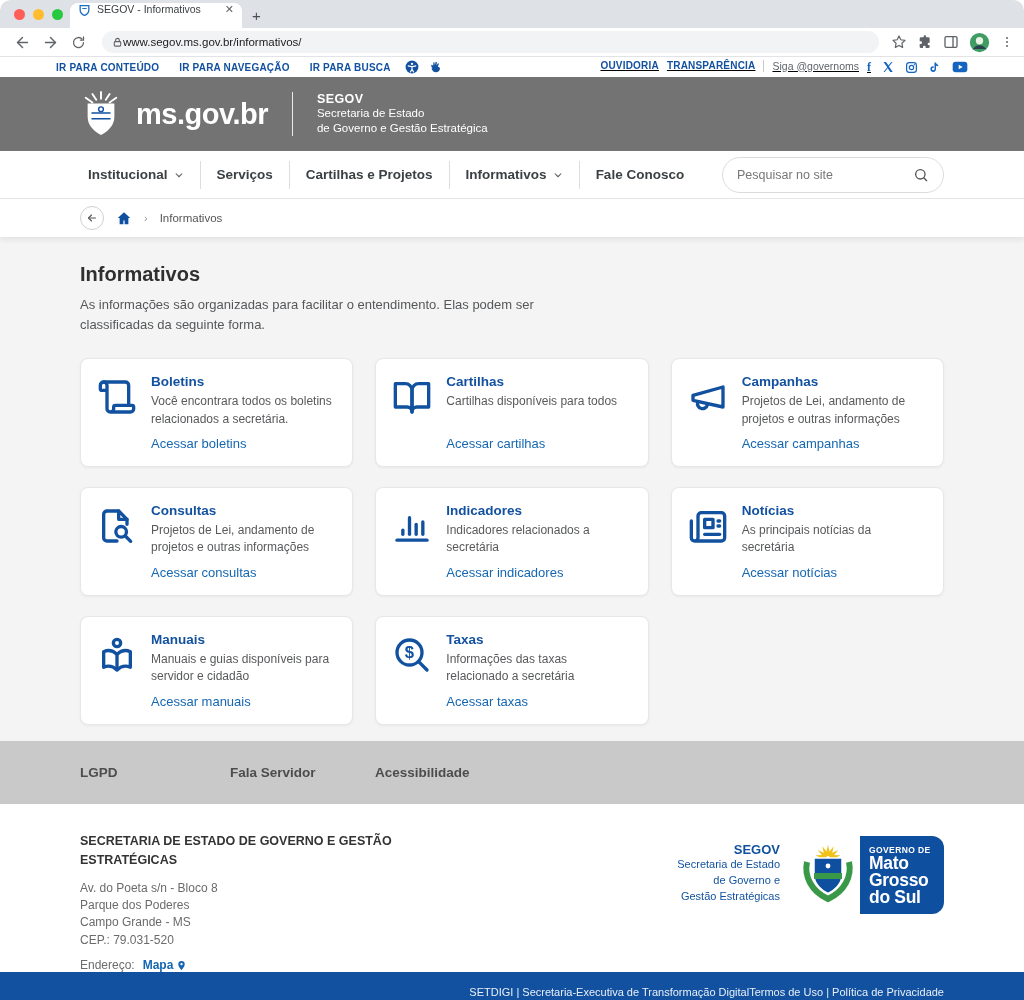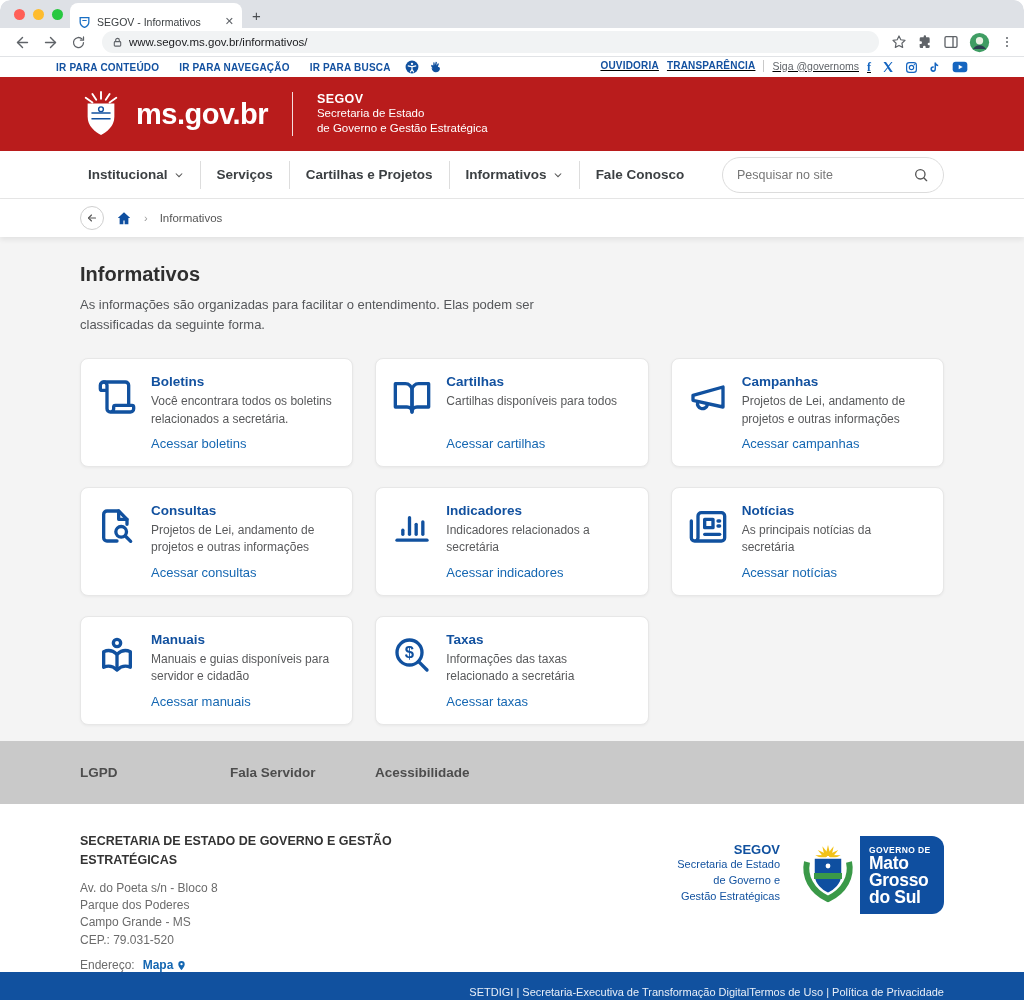--- a/index.html
+++ b/index.html
@@ -5,43 +5,43 @@
   * { box-sizing: border-box; margin: 0; padding: 0; }
   html,body { width:1024px; height:1000px; }
   body { font-family:"Liberation Sans", sans-serif; background:#fff; overflow:hidden; }
   .window { width:1024px; height:1000px; border-radius:10px 10px 0 0; overflow:hidden; display:flex; flex-direction:column; }
 
   
   .tabstrip { height:28px; background:#dee1e6; display:flex; align-items:flex-end; position:relative; border-radius:10px 10px 0 0; flex:none; }
   .traffic { position:absolute; left:14px; top:9px; display:flex; gap:8px; }
   .traffic i { width:11px; height:11px; border-radius:50%; display:block; }
   .t-red{background:#ff5f57}.t-yellow{background:#febc2e}.t-green{background:#28c840}
-  .tab { margin-left:70px; width:172px; height:25px; background:#fff; border-radius:8px 8px 0 0; display:flex; align-items:flex-end; padding:0 8px; gap:6px; }
+  .tab { margin-left:70px; width:172px; height:25px; background:#fff; border-radius:8px 8px 0 0; display:flex; align-items:flex-start; padding:0 8px; gap:6px; }
   .tab-title { font-size:10.5px; color:#3c4043; white-space:nowrap; overflow:hidden; flex:1; }
   .tab-close { font-size:11px; color:#5f6368; cursor:default; }
   .newtab { margin-left:10px; margin-bottom:5px; font-size:15px; color:#4a4d51; line-height:1; }
   .toolbar { height:29px; background:#fff; display:flex; align-items:center; padding:0 10px; gap:4px; border-bottom:1px solid #e1e3e6; flex:none; }
   .navbtn { width:24px; height:24px; display:flex; align-items:center; justify-content:center; color:#5f6368; }
-  .urlbar { flex:1; height:22px; background:#f1f3f4; border-radius:11px; display:flex; align-items:center; padding:0 10px; gap:6px; margin:0 8px; }
+  .urlbar { flex:1; height:22px; background:#f1f3f4; border-radius:11px; display:flex; align-items:center; padding:0 10px; margin:0 8px; }
   .urltext { font-size:11.5px; color:#202124; }
   .chromeicons { display:flex; align-items:center; gap:10px; color:#5f6368; }
 
   
   .utilbar { height:20px; background:#fff; display:flex; align-items:center; padding:0 56px; flex:none; }
   .skiplinks { display:flex; align-items:center; gap:20px; }
   .skiplinks a, .utilright a { font-size:10px; font-weight:700; color:#1351a0; text-decoration:none; letter-spacing:.2px; }
   .utilicons { display:flex; align-items:center; gap:10px; margin-left:14px; }
   .utilright { margin-left:auto; display:flex; align-items:flex-start; gap:8px;text-decoration:underline; }
   .utildivider { width:1px; height:12px; background:#c9c9c9; }
   .follow { font-size:10.5px; color:#5f6368; }
   .socials { display:flex; align-items:center; gap:11px; color:#1565c0; }
   .socials .fb { font-size:12px; font-weight:700; color:#1565c0; font-family:"Liberation Serif",serif; }
 
   
-  .siteheader { height:74px; background:#b91c1c; display:flex; align-items:center; padding:0 80px; gap:14px; flex:none; }
+  .siteheader { height:74px; background:#737373; display:flex; align-items:center; padding:0 80px; gap:14px; flex:none; }
   .brand { font-size:29px; font-weight:700; color:#fff; letter-spacing:-.5px; }
   .hdivider { width:1px; height:44px; background:rgba(255,255,255,.85); margin:0 10px; }
   .dept { color:#fff; }
   .dept .acr { font-size:12.5px; font-weight:700; letter-spacing:.4px; }
   .dept .l { font-size:11.5px; line-height:1.3; }
 
   
   .mainnav { height:48px; background:#fff; border-bottom:1px solid #e6e6e6; display:flex; align-items:center; padding:0 80px; flex:none; }
   .menu { display:flex; align-items:center; height:100%; }
   .menuitem { display:flex; align-items:center; gap:6px; padding:0 16px; font-size:13.5px; font-weight:700; color:#3c4043; height:28px; }

